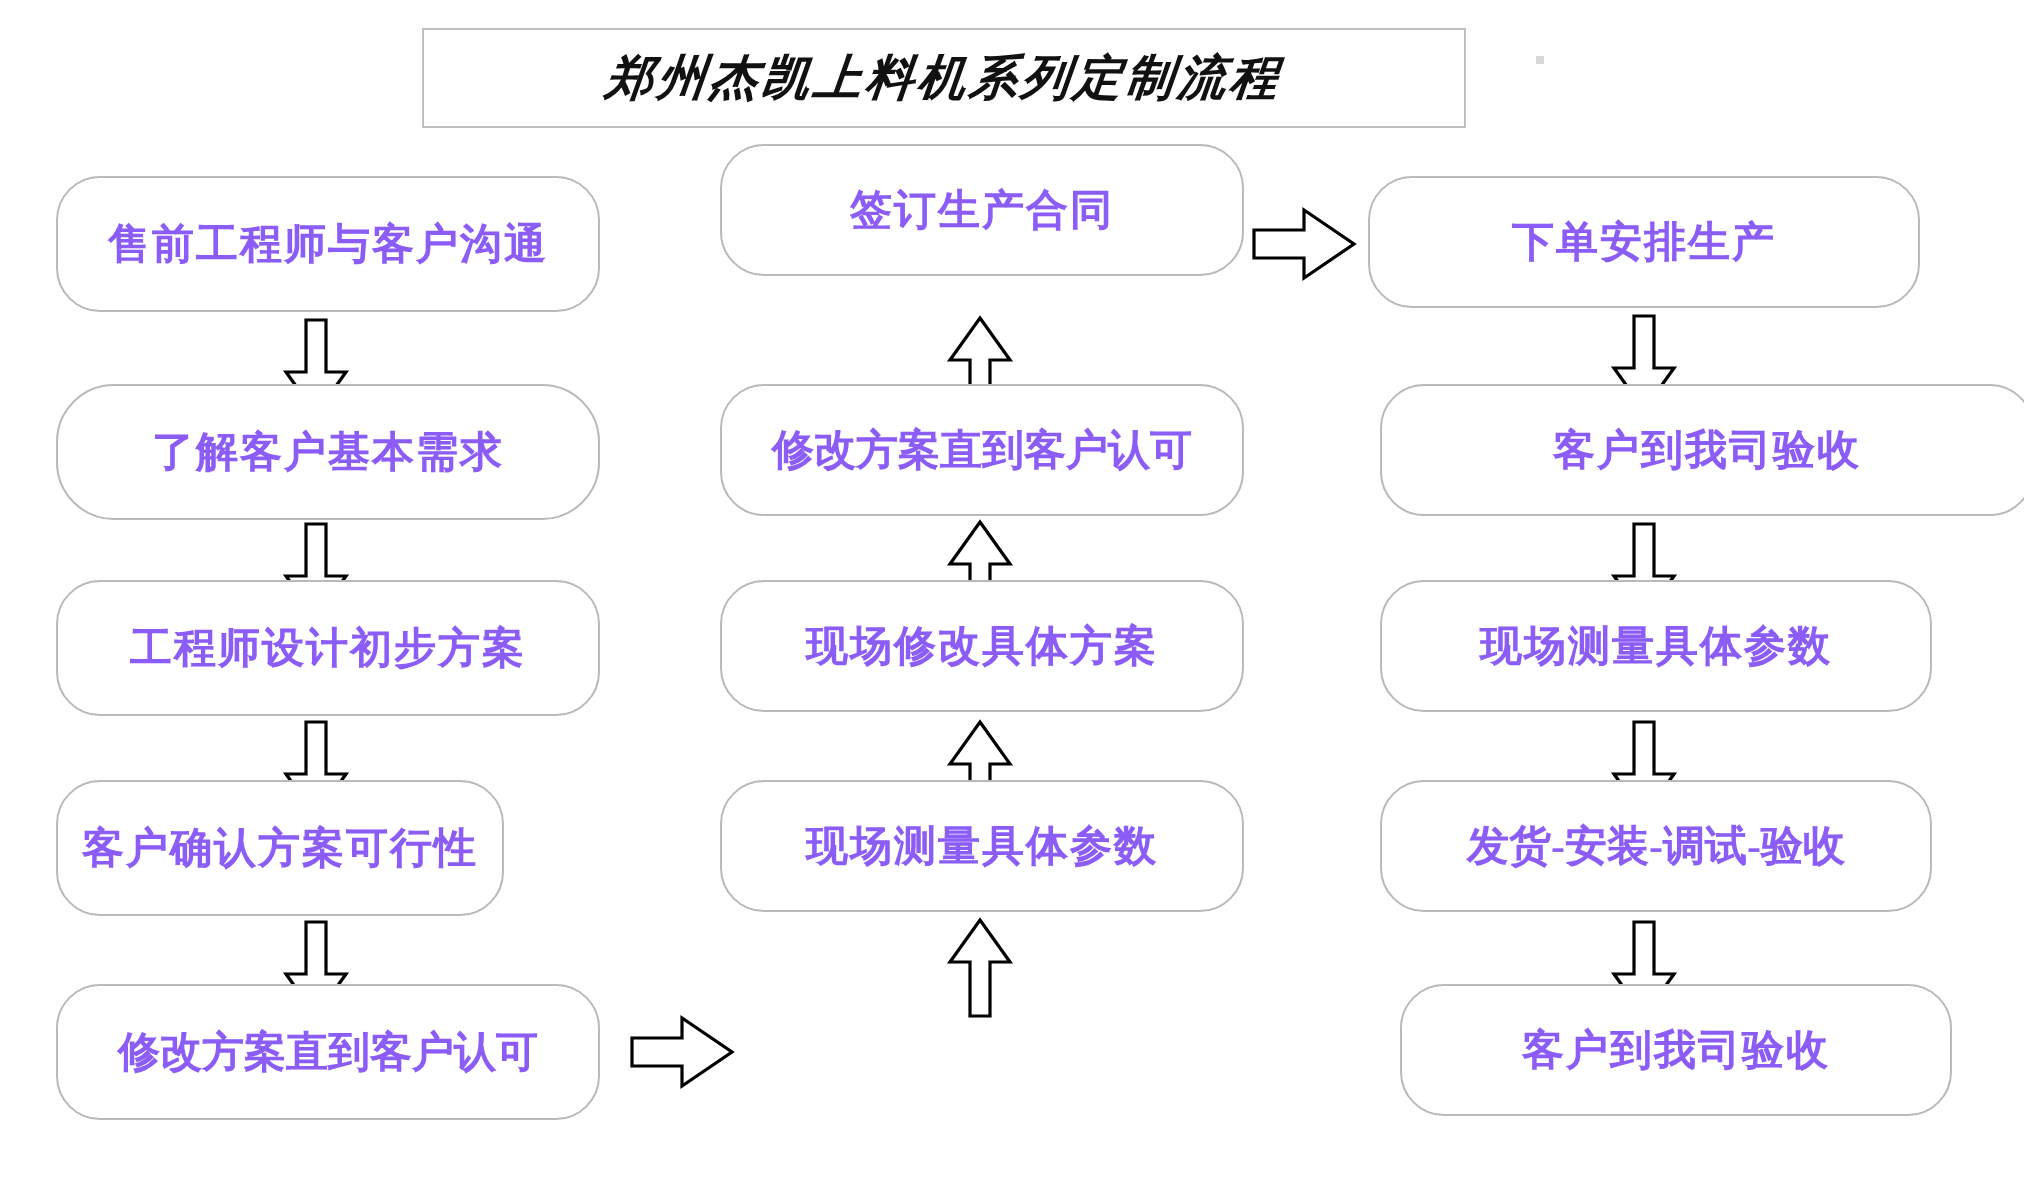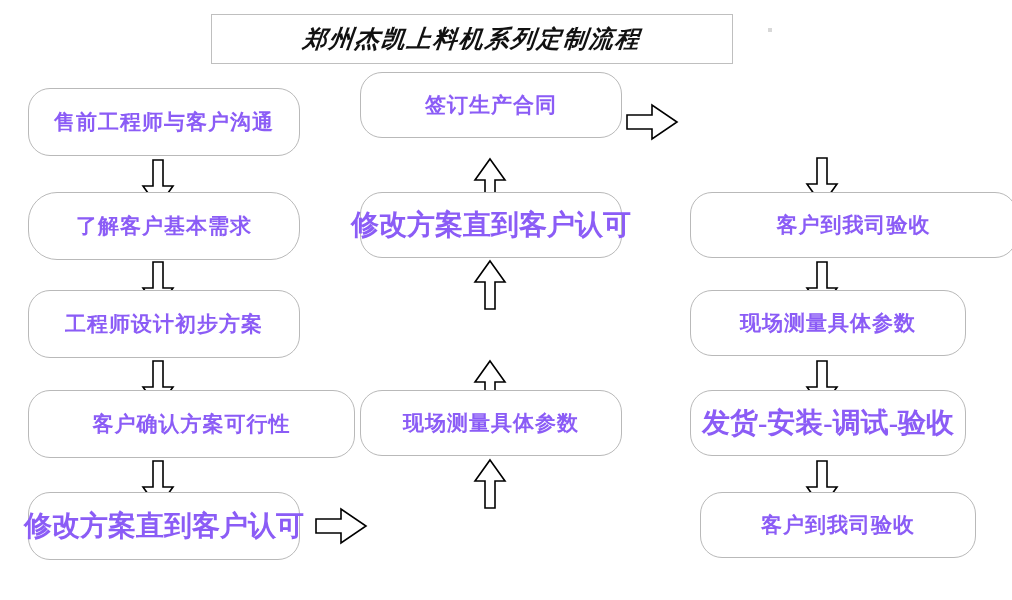--- a/index.html
+++ b/index.html
@@ -72,21 +72,21 @@
   .node-label {
     font-family: Liberation Serif, serif;
     font-size: 21px;
     font-weight: bold;
     color: #8b5cf6;
     white-space: nowrap;
     letter-spacing: 1px;
   }
   .node-label.wide {
     letter-spacing: 0px;
-    font-size: 28px;
+    font-size: 21px;
   }
 
   
   .arrow {
     position: absolute;
   }
   .arrow svg {
     display: block;
     overflow: visible;
   }
@@ -130,21 +130,21 @@
   <div class="node" style="left:28px; top:290px; width:272px; height:68px;">
     <span class="node-label">工程师设计初步方案</span>
   </div>
 
   <div class="arrow" style="left:142px; top:361px;">
     <svg width="32" height="48" viewBox="0 0 32 48">
         <polygon points="11,0 21,0 21,26 31,26 16,47 1,26 11,26"></polygon>
       </svg>
   </div>
 
-  <div class="node" style="left:28px; top:390px; width:327px; height:68px;">
+  <div class="node" style="left:28px; top:390px; width:224px; height:68px;">
     <span class="node-label">客户确认方案可行性</span>
   </div>
 
   <div class="arrow" style="left:142px; top:461px;">
     <svg width="32" height="48" viewBox="0 0 32 48">
         <polygon points="11,0 21,0 21,26 31,26 16,47 1,26 11,26"></polygon>
       </svg>
   </div>
 
   <div class="node" style="left:28px; top:492px; width:272px; height:68px;">
@@ -170,20 +170,23 @@
   <div class="node" style="left:360px; top:192px; width:262px; height:66px;">
     <span class="node-label wide">修改方案直到客户认可</span>
   </div>
 
   <div class="arrow" style="left:474px; top:260px;">
     <svg width="32" height="50" viewBox="0 0 32 50">
         <polygon points="16,1 31,22 21,22 21,49 11,49 11,22 1,22"></polygon>
       </svg>
   </div>
 
+  <div class="node" style="left:360px; top:290px; width:262px; height:66px;">
+    <span class="node-label">现场修改具体方案</span>
+  </div>
 
   <div class="arrow" style="left:474px; top:360px;">
     <svg width="32" height="50" viewBox="0 0 32 50">
         <polygon points="16,1 31,22 21,22 21,49 11,49 11,22 1,22"></polygon>
       </svg>
   </div>
 
   <div class="node" style="left:360px; top:390px; width:262px; height:66px;">
     <span class="node-label">现场测量具体参数</span>
   </div>
@@ -194,20 +197,23 @@
       </svg>
   </div>
 
 
   <div class="arrow" style="left:627px; top:104px;">
     <svg width="52" height="36" viewBox="0 0 52 36">
         <polygon points="0,11 25,11 25,1 50,18 25,35 25,25 0,25"></polygon>
       </svg>
   </div>
 
+  <div class="node" style="left:684px; top:88px; width:276px; height:66px;">
+    <span class="node-label">下单安排生产</span>
+  </div>
 
   <div class="arrow" style="left:806px; top:158px;">
     <svg width="32" height="48" viewBox="0 0 32 48">
         <polygon points="11,0 21,0 21,26 31,26 16,47 1,26 11,26"></polygon>
       </svg>
   </div>
 
   <div class="node" style="left:690px; top:192px; width:327px; height:66px;">
     <span class="node-label">客户到我司验收</span>
   </div>

